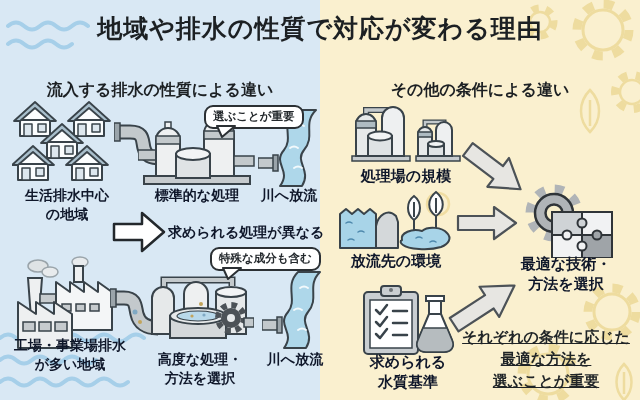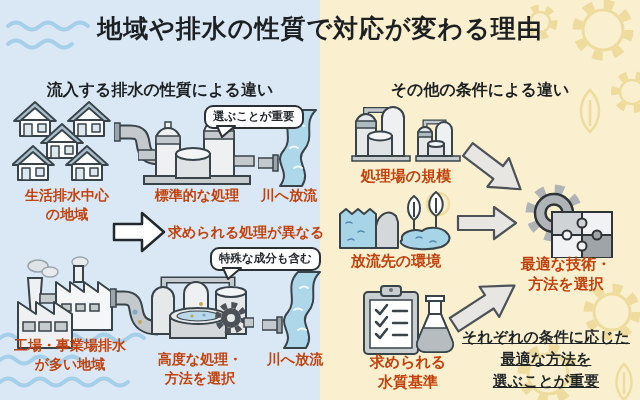--- a/index.html
+++ b/index.html
@@ -6,21 +6,21 @@
   .canvas{position:relative;width:640px;height:400px;overflow:hidden;
           font-family:"Liberation Sans","DejaVu Sans",sans-serif;color:#23282c;}
   .half{position:absolute;top:0;height:400px;width:320px;}
   .half.l{left:0;background:#d9e8f4;}
   .half.r{left:320px;background:#faf0cf;}
   .abs{position:absolute;}
   .title{position:absolute;top:12px;left:0;width:640px;text-align:center;
          font-size:25px;font-weight:800;letter-spacing:1px;color:#1c2023;}
   .sec-h{position:absolute;top:80px;text-align:center;font-size:16px;font-weight:800;color:#1c2023;}
   .lbl{position:absolute;font-weight:700;font-size:14px;line-height:1.35;text-align:center;
-       white-space:pre-line;color:#c2410c;}
+       white-space:pre-line;color:#0f172a;}
   .lbl.r15{font-size:15px;}
   .note{position:absolute;font-weight:800;font-size:15px;line-height:1.45;text-align:center;
         white-space:pre-line;color:#1f2427;}
   .callout{position:absolute;background:#fff;border:2px solid #2b3034;border-radius:9px;
            font-size:11.5px;font-weight:700;padding:2px 7px;line-height:1.35;white-space:nowrap;z-index:5;}
   .callout .tail{position:absolute;left:9px;bottom:-12px;}
   svg{display:block;}
 </style>
 </head>
 <body>

